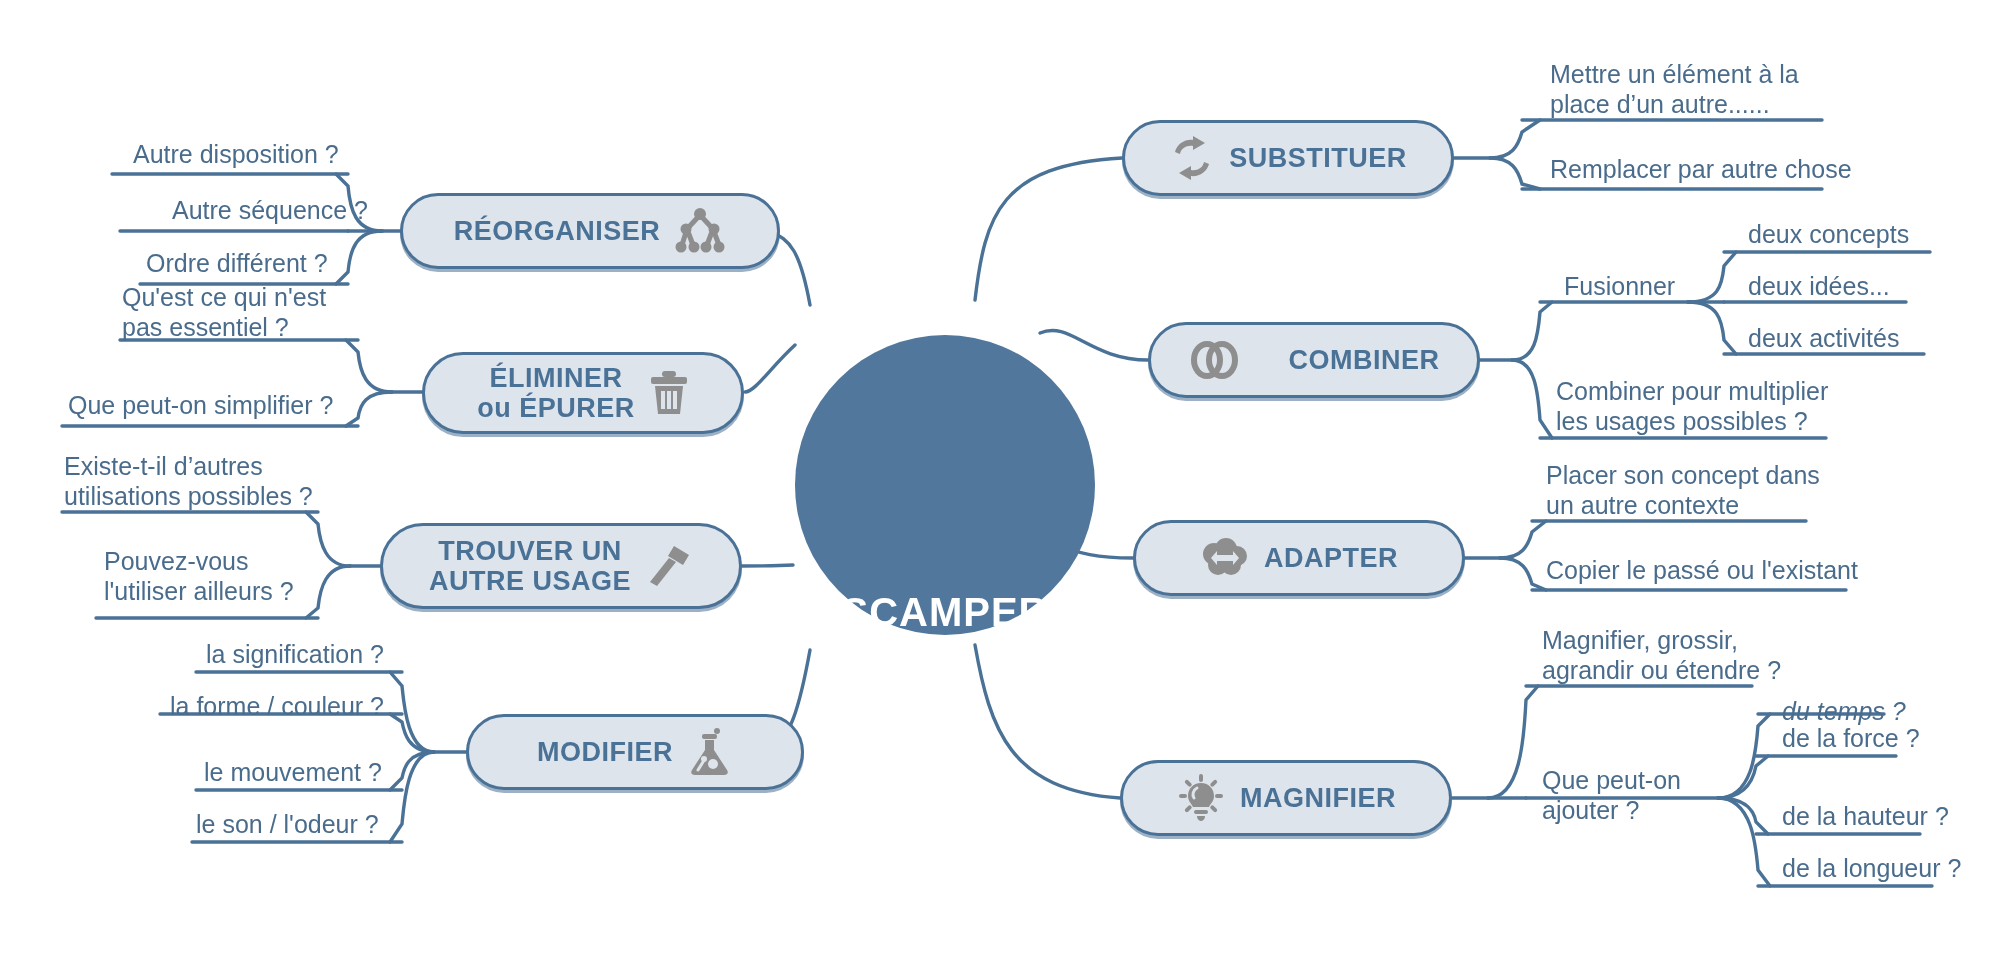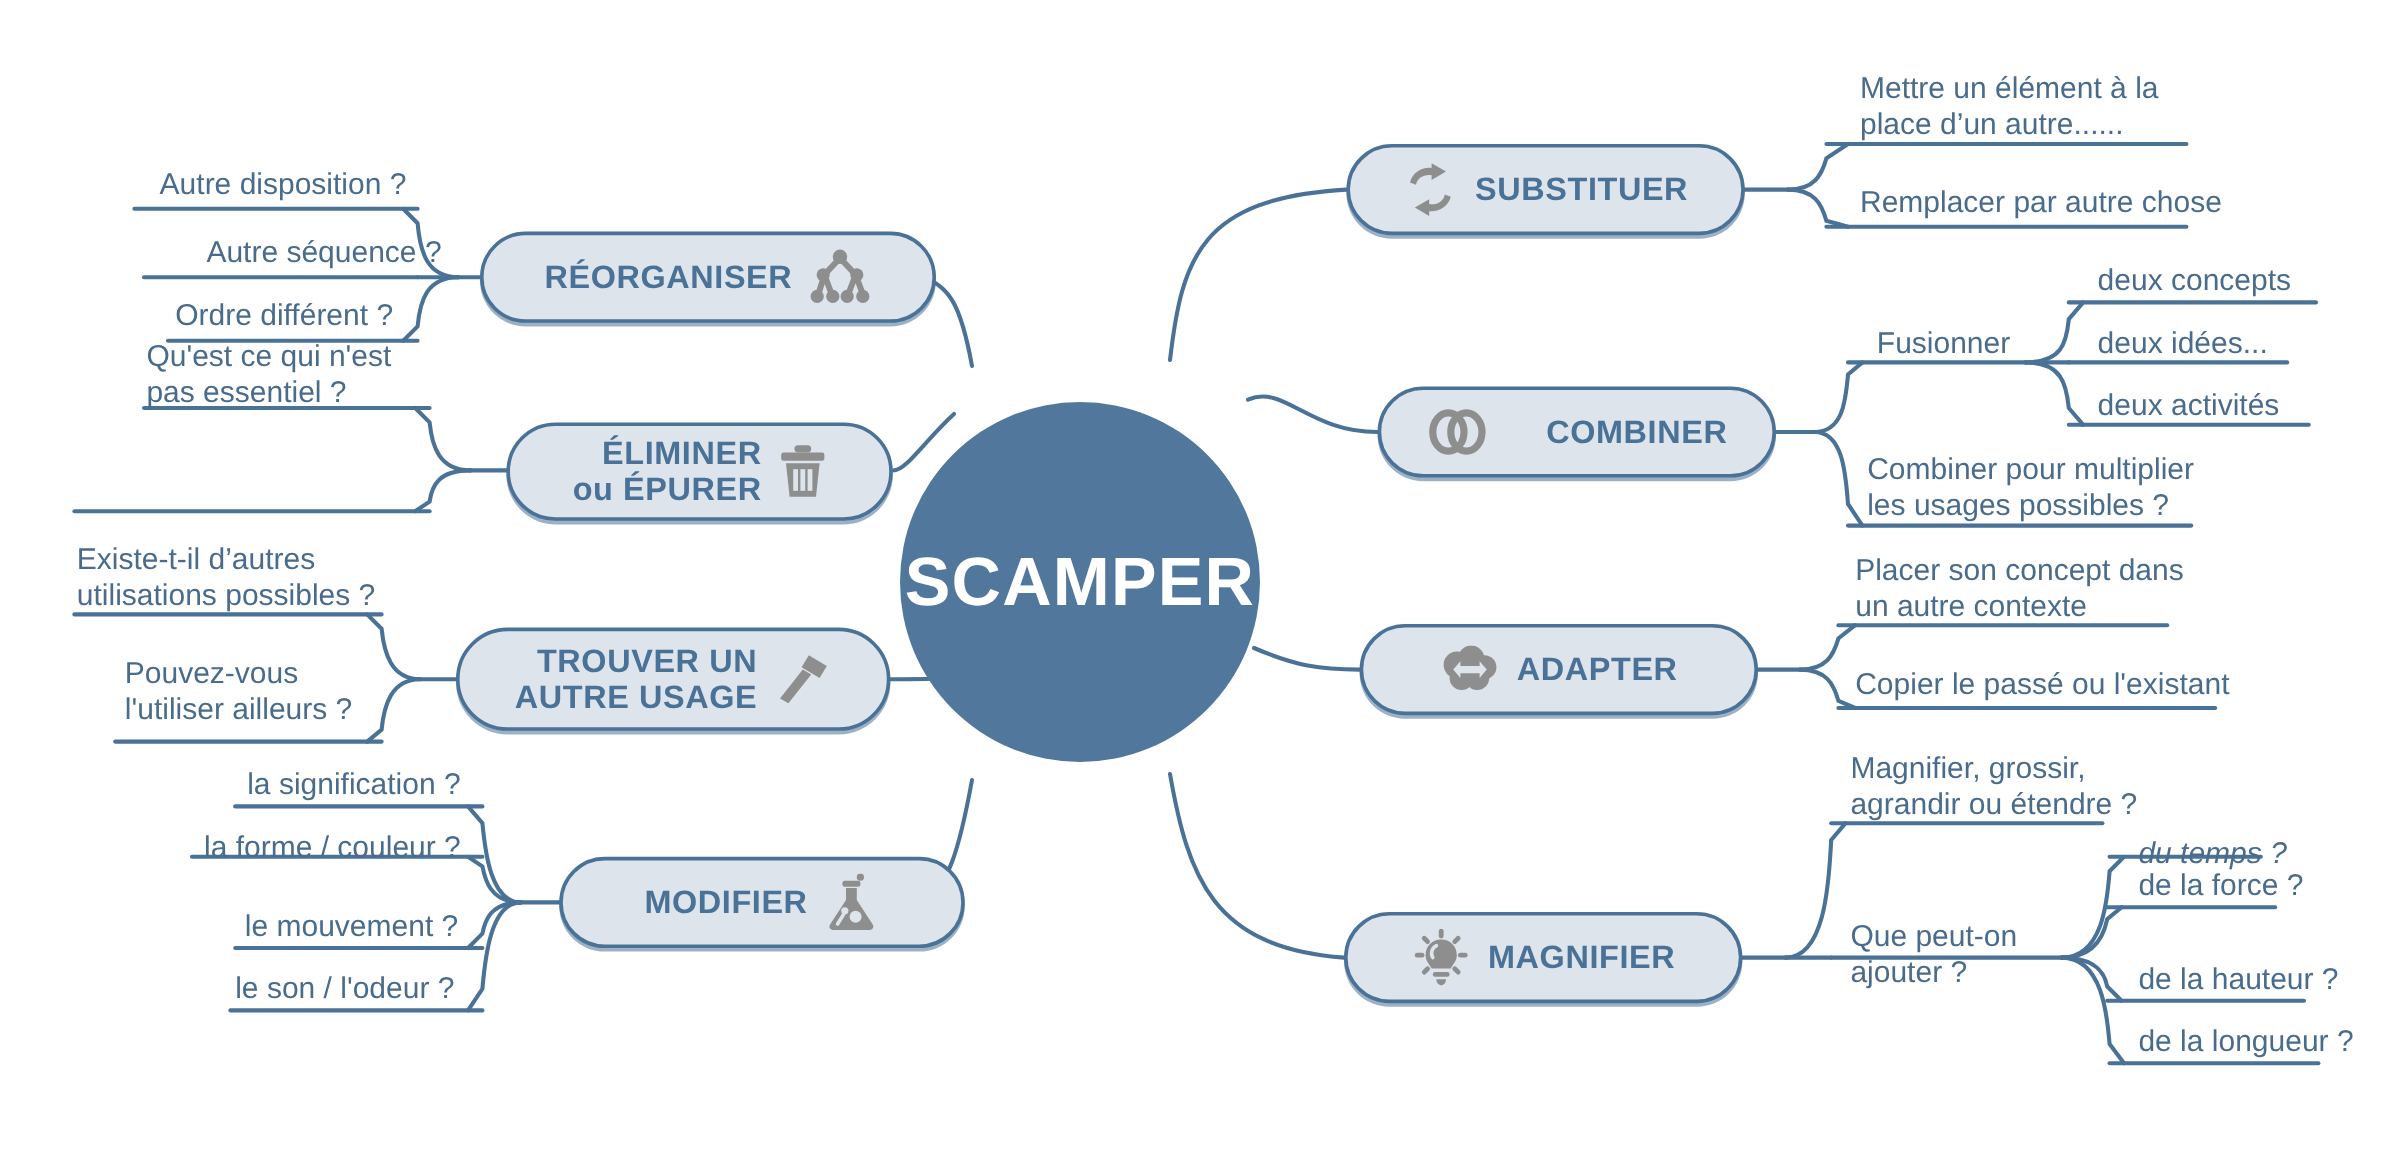--- a/index.html
+++ b/index.html
@@ -14,21 +14,21 @@
     background:#dde4ec;
     border:3px solid #4a7196;
     border-radius:999px;
     display:flex;align-items:center;justify-content:center;
     gap:14px;
     color:#43688e;
     font-weight:bold;
     letter-spacing:.5px;
     box-shadow:0 3px 0 0 rgba(74,113,150,.55);
   }
-  .node .label{color:#4a7196;font-weight:bold;line-height:1.12;text-align:right;white-space:pre-line;}
+  .node .label{color:#4a7196;font-weight:bold;line-height:1.12;text-align:center;white-space:pre-line;}
   .node .ico{display:flex;align-items:center;justify-content:center;flex:none;}
   .node .ico svg{display:block;}
 
   .center-circle{
     position:absolute;
     border-radius:50%;
     background:#51779c;
     display:flex;align-items:center;justify-content:center;
     color:#ffffff;font-weight:bold;
     letter-spacing:1px;
@@ -128,21 +128,21 @@
       <path d="M402,672 L196,672"></path>
       <path d="M434,752 C408,752 404,732 402,722 L390,714"></path>
       <path d="M402,714 L160,714"></path>
       <path d="M434,752 C408,752 404,768 402,778 L390,790"></path>
       <path d="M402,790 L196,790"></path>
       <path d="M434,752 C408,752 404,802 402,824 L390,842"></path>
       <path d="M402,842 L192,842"></path>
     </g>
   </svg>
 
-  <div class="center-circle" style="left:750px;top:335px;width:300px;height:300px;font-size:57px;">
+  <div class="center-circle" style="left:795px;top:335px;width:300px;height:300px;font-size:40px;align-items:flex-end;">
     <span>SCAMPER</span>
   </div>
 
   <div class="node" style="left:1122px;top:120px;width:332px;height:76px;font-size:27px;">
     <span class="ico">
       <svg width="46" height="44" viewBox="0 0 46 44">
         <g fill="#8e8e8e">
           <path d="M6,16 C8,8 16,3 24,4 L24,0 L36,7 L24,14 L24,10 C18,9 12,12 11,18 Z"></path>
           <path d="M40,28 C38,36 30,41 22,40 L22,44 L10,37 L22,30 L22,34 C28,35 34,32 35,26 Z"></path>
         </g>
@@ -295,20 +295,21 @@
   <div class="leaf right" style="left:1782px;top:724px;width:200px;">de la force ?</div>
   <div class="leaf right" style="left:1782px;top:802px;width:220px;">de la hauteur ?</div>
   <div class="leaf right" style="left:1782px;top:854px;width:230px;">de la longueur ?</div>
 
   <div class="leaf left" style="left:133px;top:140px;width:250px;">Autre disposition ?</div>
   <div class="leaf left" style="left:124px;top:196px;width:250px;margin-left:48px;">Autre séquence ?</div>
   <div class="leaf left" style="left:146px;top:249px;width:250px;">Ordre différent ?</div>
 
   <div class="leaf left" style="left:122px;top:283px;width:250px;">Qu'est ce qui n'est
 pas essentiel ?</div>
+  <div class="leaf left" style="left:68px;top:391px;width:300px;">Que peut-on simplifier  ?</div>
 
   <div class="leaf left" style="left:64px;top:452px;width:280px;">Existe-t-il d’autres
 utilisations possibles ?</div>
   <div class="leaf left" style="left:104px;top:547px;width:240px;">Pouvez-vous
 l'utiliser ailleurs ?</div>
 
   <div class="leaf left" style="left:206px;top:640px;width:220px;">la signification ?</div>
   <div class="leaf left" style="left:170px;top:692px;width:250px;">la forme / couleur ?</div>
   <div class="leaf left" style="left:204px;top:758px;width:220px;">le mouvement ?</div>
   <div class="leaf left" style="left:196px;top:810px;width:230px;">le son / l'odeur ?</div>

